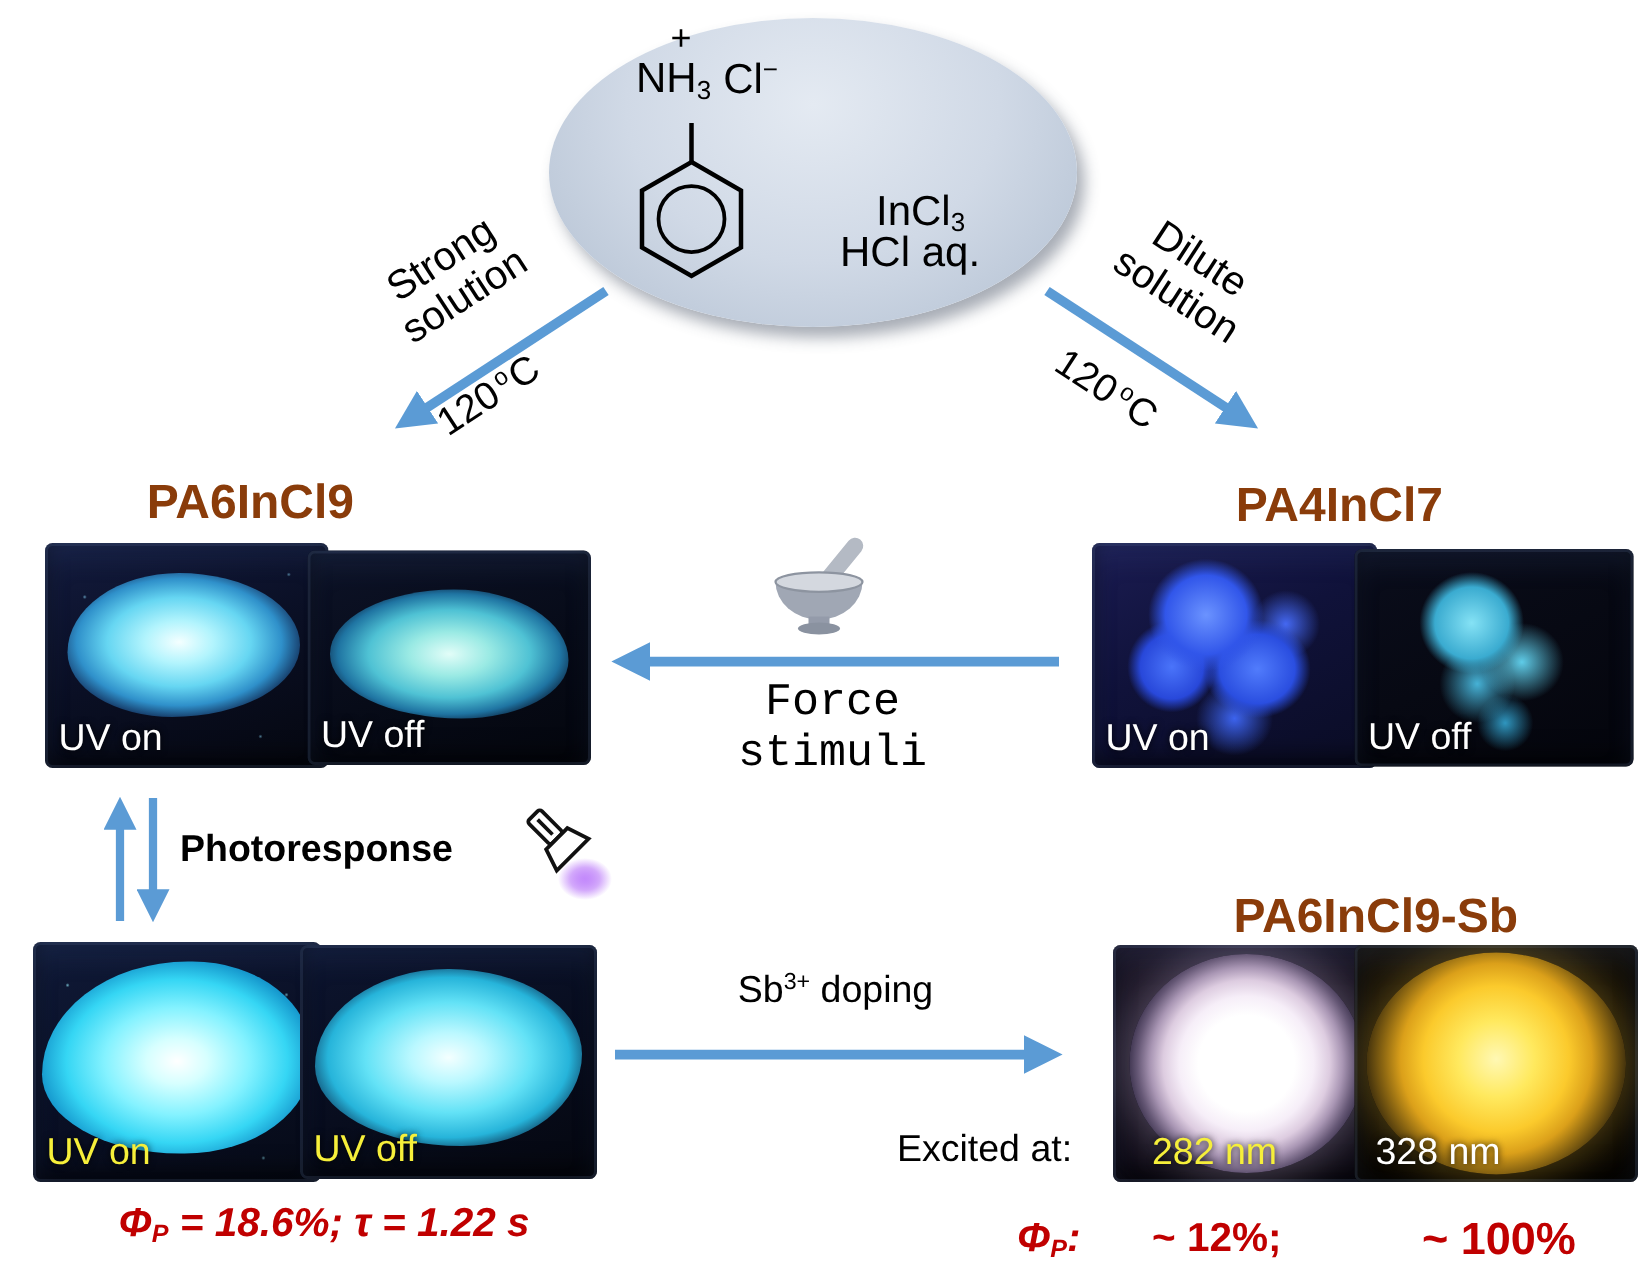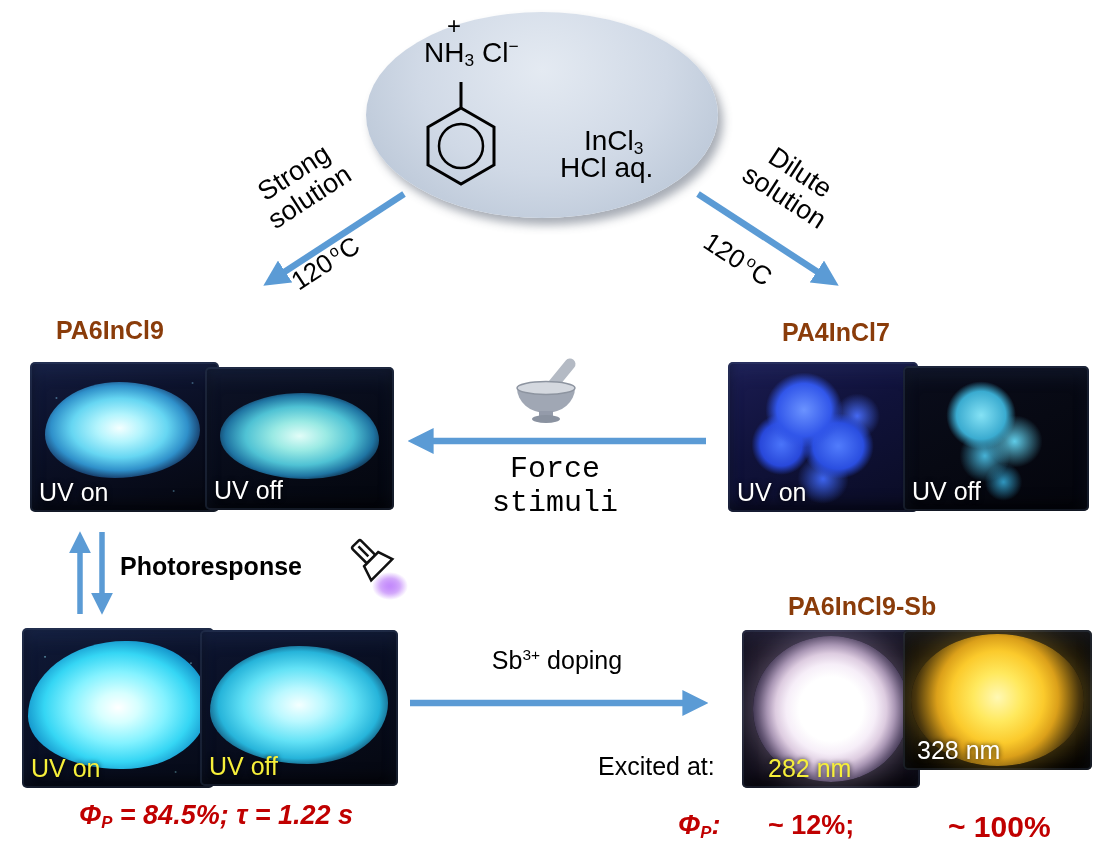--- a/index.html
+++ b/index.html
@@ -32,21 +32,21 @@
   .deg { margin-left:3px; margin-right:1px; }
 
   
   #arrow-left-diag  { left:246px; top:184px; }
   #arrow-right-diag { left:688px; top:184px; }
   #arrow-force      { left:398px; top:426px; }
   #arrow-doping     { left:398px; top:688px; }
   #arrows-photoresponse { left:66px; top:524px; }
 
   
-  .prod-label { position:absolute; font-weight:bold; font-size:25px; color:#8A3C0A; text-align:left; }
+  .prod-label { position:absolute; font-weight:bold; font-size:32px; color:#8A3C0A; text-align:right; }
   #label-pa6   { left:56px;  top:316px; width:180px; }
   #label-pa4   { left:782px; top:318px; width:180px; }
   #label-pa6sb { left:788px; top:592px; width:224px; }
 
   
   #label-force { left:438px; top:452px; width:234px; text-align:center; font-size:30px;font-family:Liberation Mono, monospace; }
   #label-photoresponse { left:120px; top:552px; font-size:25px; font-weight:bold; }
   #label-doping { left:440px; top:646px; width:234px; text-align:center; font-size:25px; }
   #label-excited { left:598px; top:752px; font-size:25px; z-index:5;text-align:right; }
   #mortar-svg { left:506px; top:356px; }
@@ -110,21 +110,21 @@
     border-radius:50% 50% 45% 55% / 55% 48% 52% 45%;
     background: radial-gradient(ellipse at 50% 50%, #f4ffff 0%, #baf8ff 20%, #63e2f6 44%, #26b4da 64%, rgba(15,80,140,0.4) 80%, transparent 94%); }
 
   #photoG { left:742px; top:630px; width:156px; height:158px;
     background: linear-gradient(160deg,#1c1626 0%, #120e1a 50%, #0a0811 100%); }
   #photoG .blob { left:6%; top:4%; width:88%; height:92%; border-radius:50%;
     background: radial-gradient(circle at 50% 50%, #ffffff 0%, #ffffff 30%, #f6eef8 42%, #ddcce0 52%, #a996b4 60%, #665876 68%, #2e2640 76%, rgba(16,12,24,0) 88%);
     box-shadow: 0 0 28px 4px rgba(205,185,220,0.35); }
   #photoG .cap { left:26px; }
 
-  #photoH { left:903px; top:630px; width:167px; height:140px;
+  #photoH { left:903px; top:630px; width:167px; height:158px;
     background: linear-gradient(160deg,#17120a 0%, #0f0c06 50%, #080603 100%); }
   #photoH .blob { left:4%; top:3%; width:92%; height:94%; border-radius:50%;
     background: radial-gradient(circle at 50% 48%, #fff8b4 0%, #ffe95e 22%, #fbca2c 42%, #dba01a 55%, #8e6812 65%, #4a370d 74%, rgba(22,17,7,0) 88%);
     box-shadow: 0 0 24px 4px rgba(235,185,45,0.3); }
   #photoH .cap { left:14px; }
 
   
   .red { color:#C00000; font-weight:bold; }
   .it { font-style:italic; }
   #metric-left { left:42px; top:800px; width:348px; text-align:center; font-size:27px; white-space:nowrap; }
@@ -270,19 +270,19 @@
   <div id="label-excited" class="abs">Excited at:</div>
   <div id="photoG" class="photo">
     <div class="blob"></div>
     <span class="cap yellow">282 nm</span>
   </div>
   <div id="photoH" class="photo">
     <div class="blob"></div>
     <span class="cap">328 nm</span>
   </div>
 
-  <div id="metric-left" class="abs red it"><span>Φ</span><sub>P</sub><span> = 84.5%; τ = 1.22 s</span></div>
+  <div id="metric-left" class="abs red it"><span>Φ</span><sub>P</sub><span> = 18.6%; τ = 1.22 s</span></div>
 
   <div id="metric-right-phi" class="abs red it"><span>Φ</span><sub>P</sub><span>:</span></div>
   <div id="metric-right-v1" class="abs red">~ 12%;</div>
   <div id="metric-right-v2" class="abs red">~ 100%</div>
 
 </div>
 
 </body></html>

